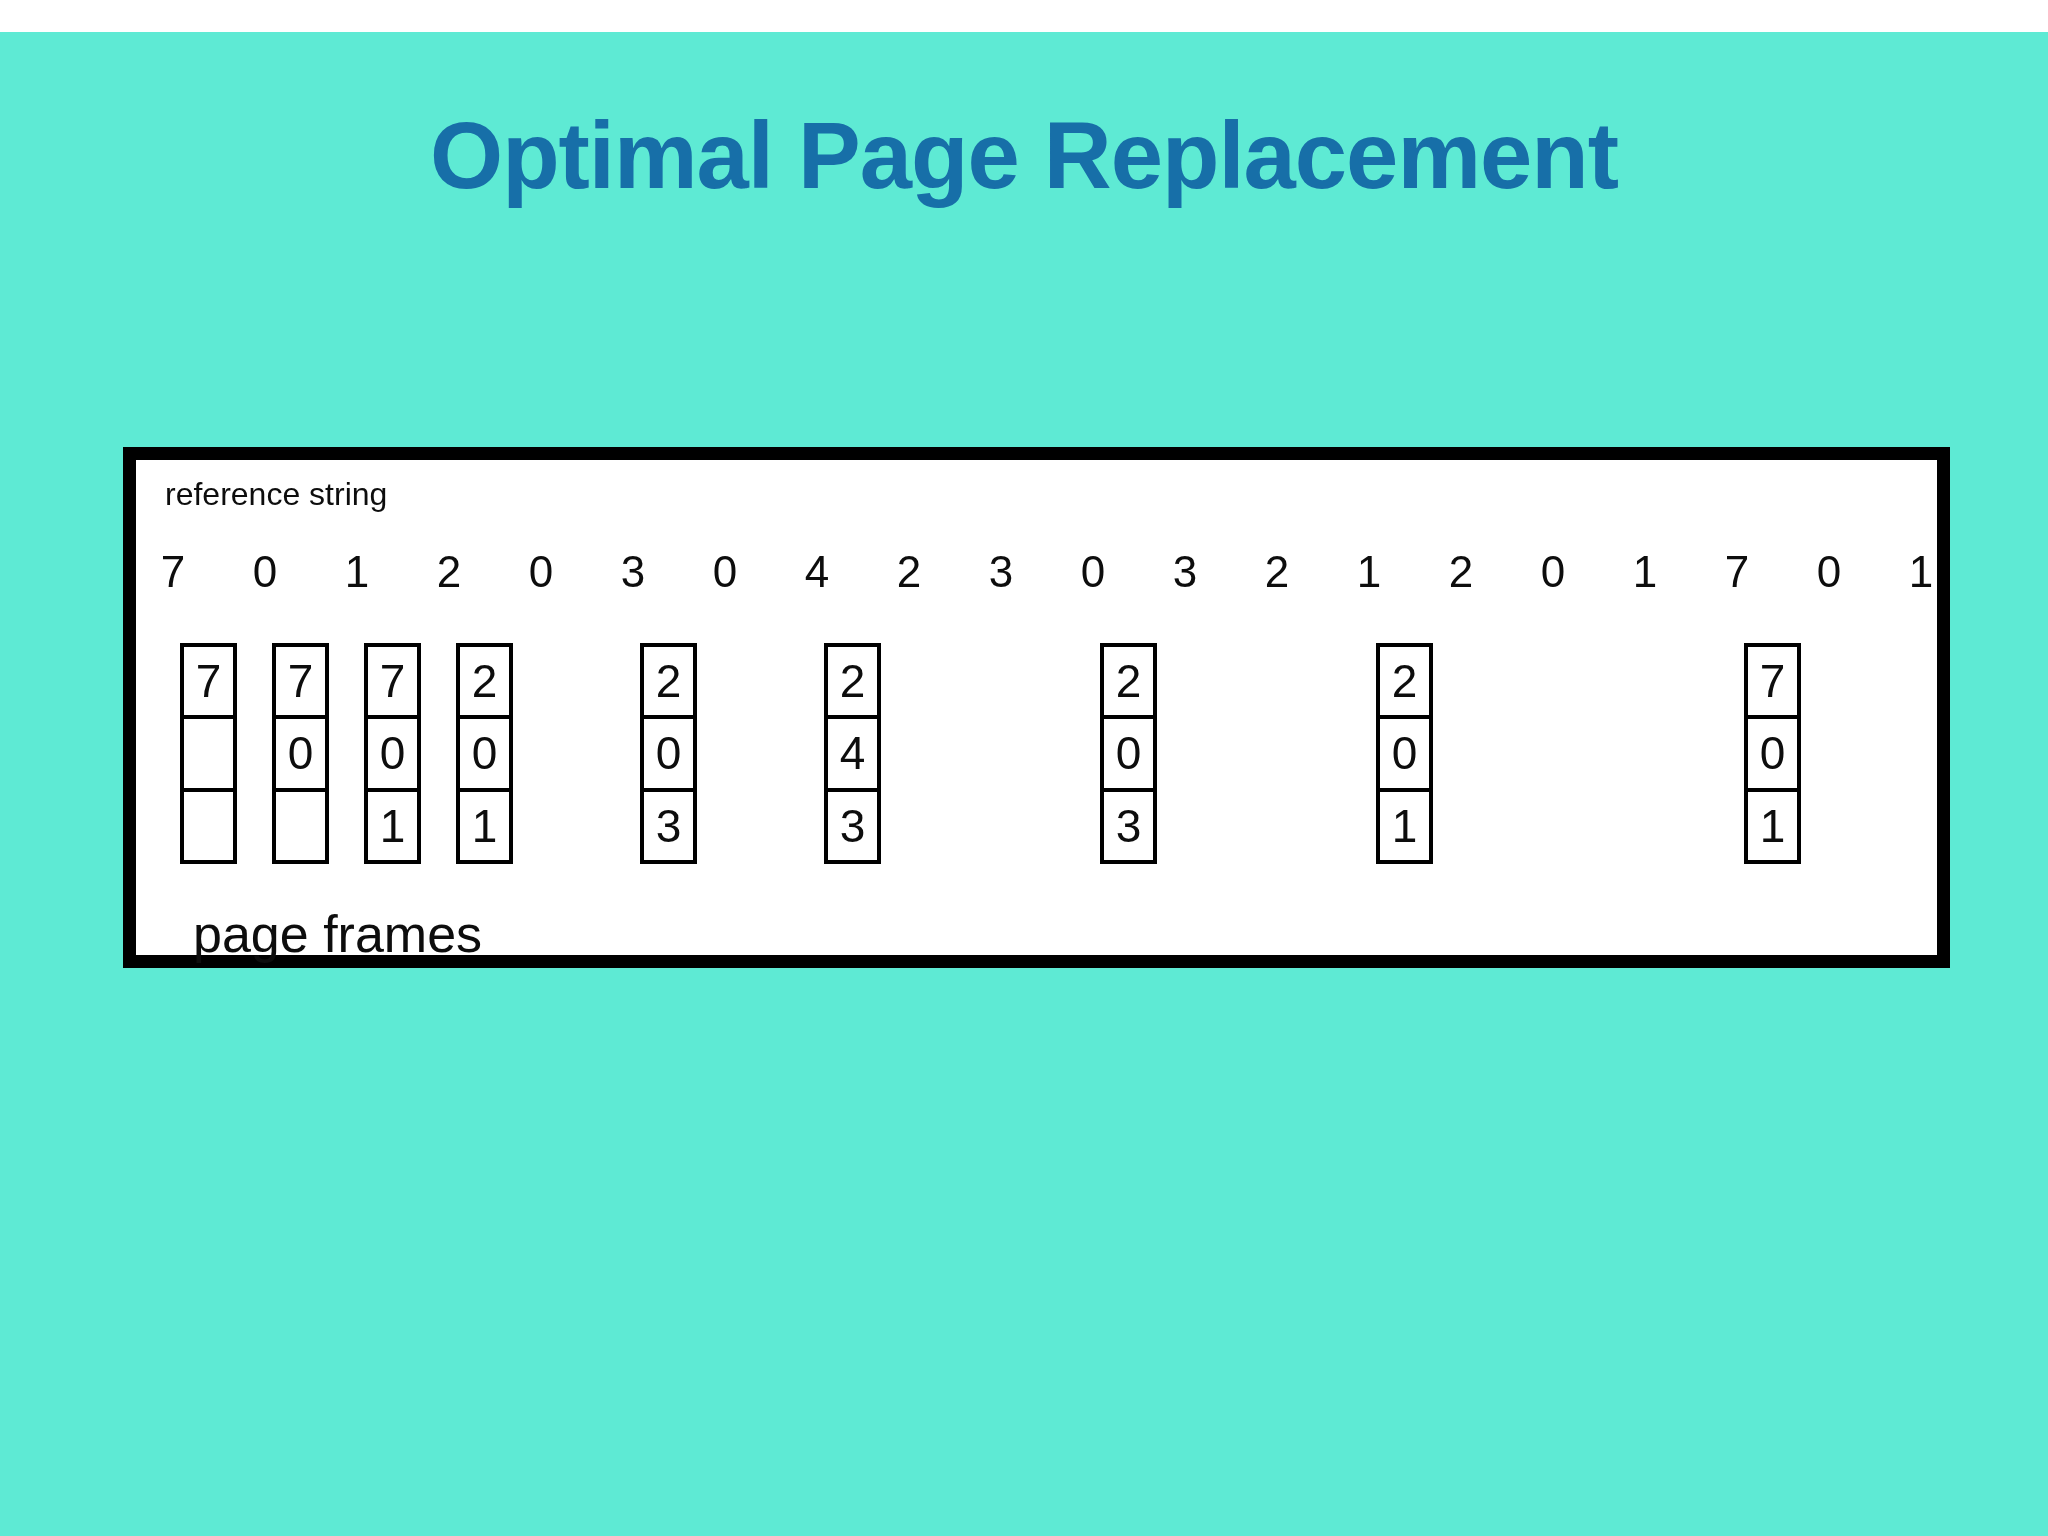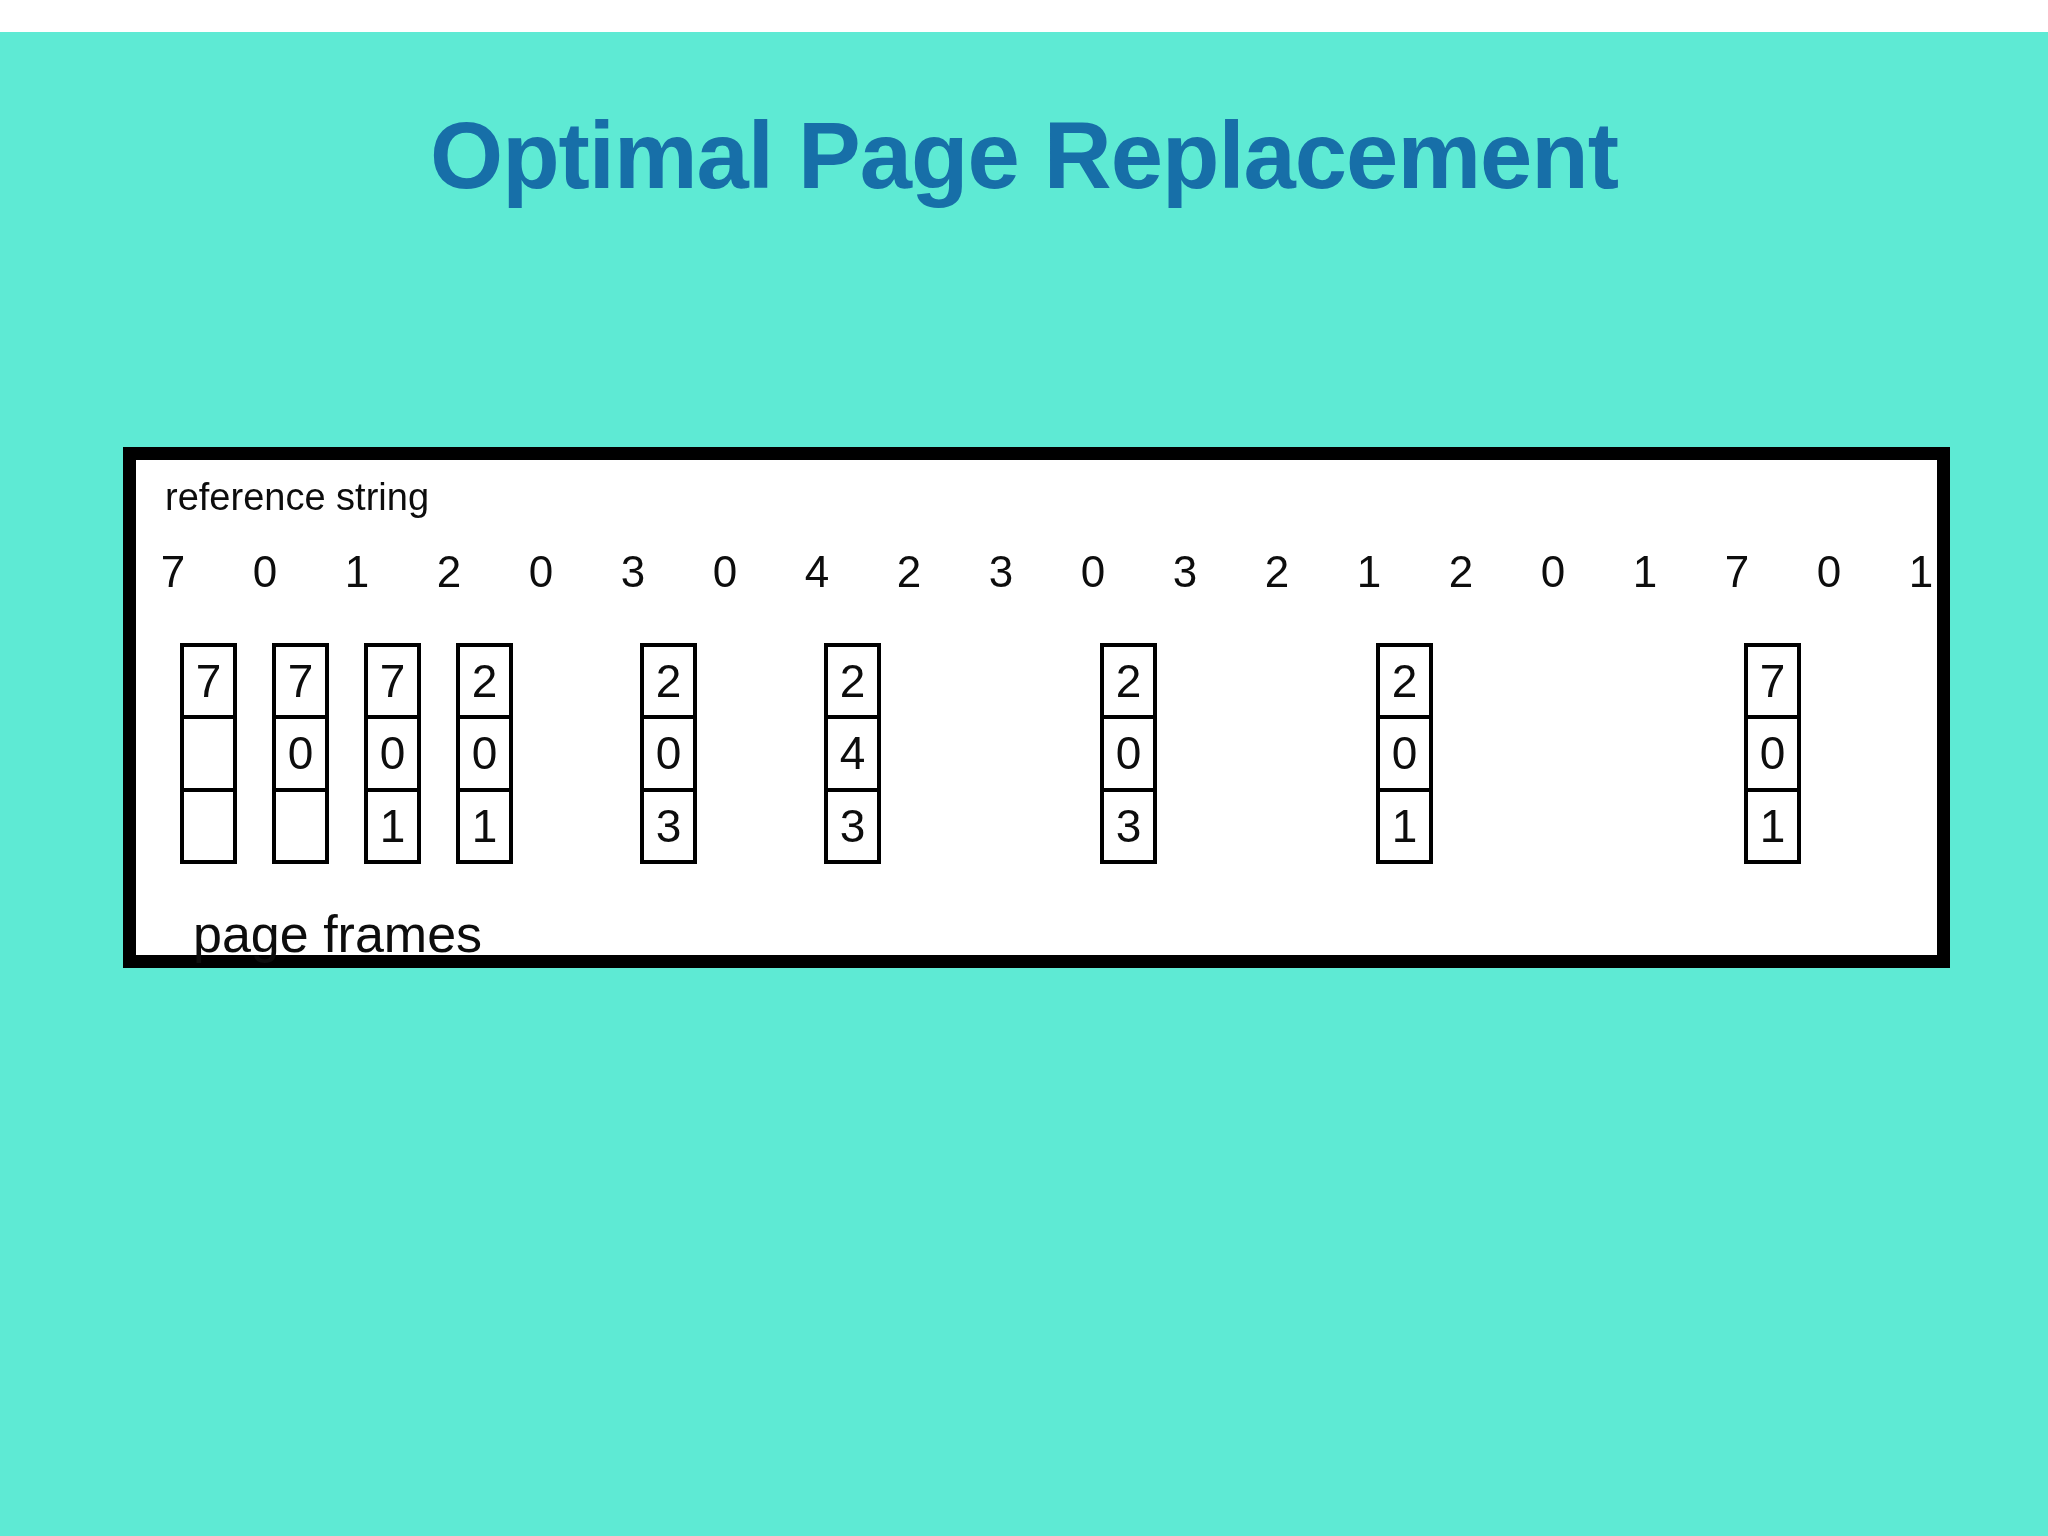--- a/index.html
+++ b/index.html
@@ -23,21 +23,21 @@
   .board {
     position:absolute;
     left:123px; top:415px;
     width:1827px; height:521px;
     border:13px solid #000;
     background:#ffffff;
   }
   .ref-label {
     position:absolute;
     left:29px; top:16px;
-    font-size:38px;
+    font-size:32px;
     color:#0d0d0d;
   }
   .ref-row {
     position:absolute;
     left:0; top:88px;
     width:100%; height:48px;
   }
   .refnum {
     position:absolute;
     top:0;

